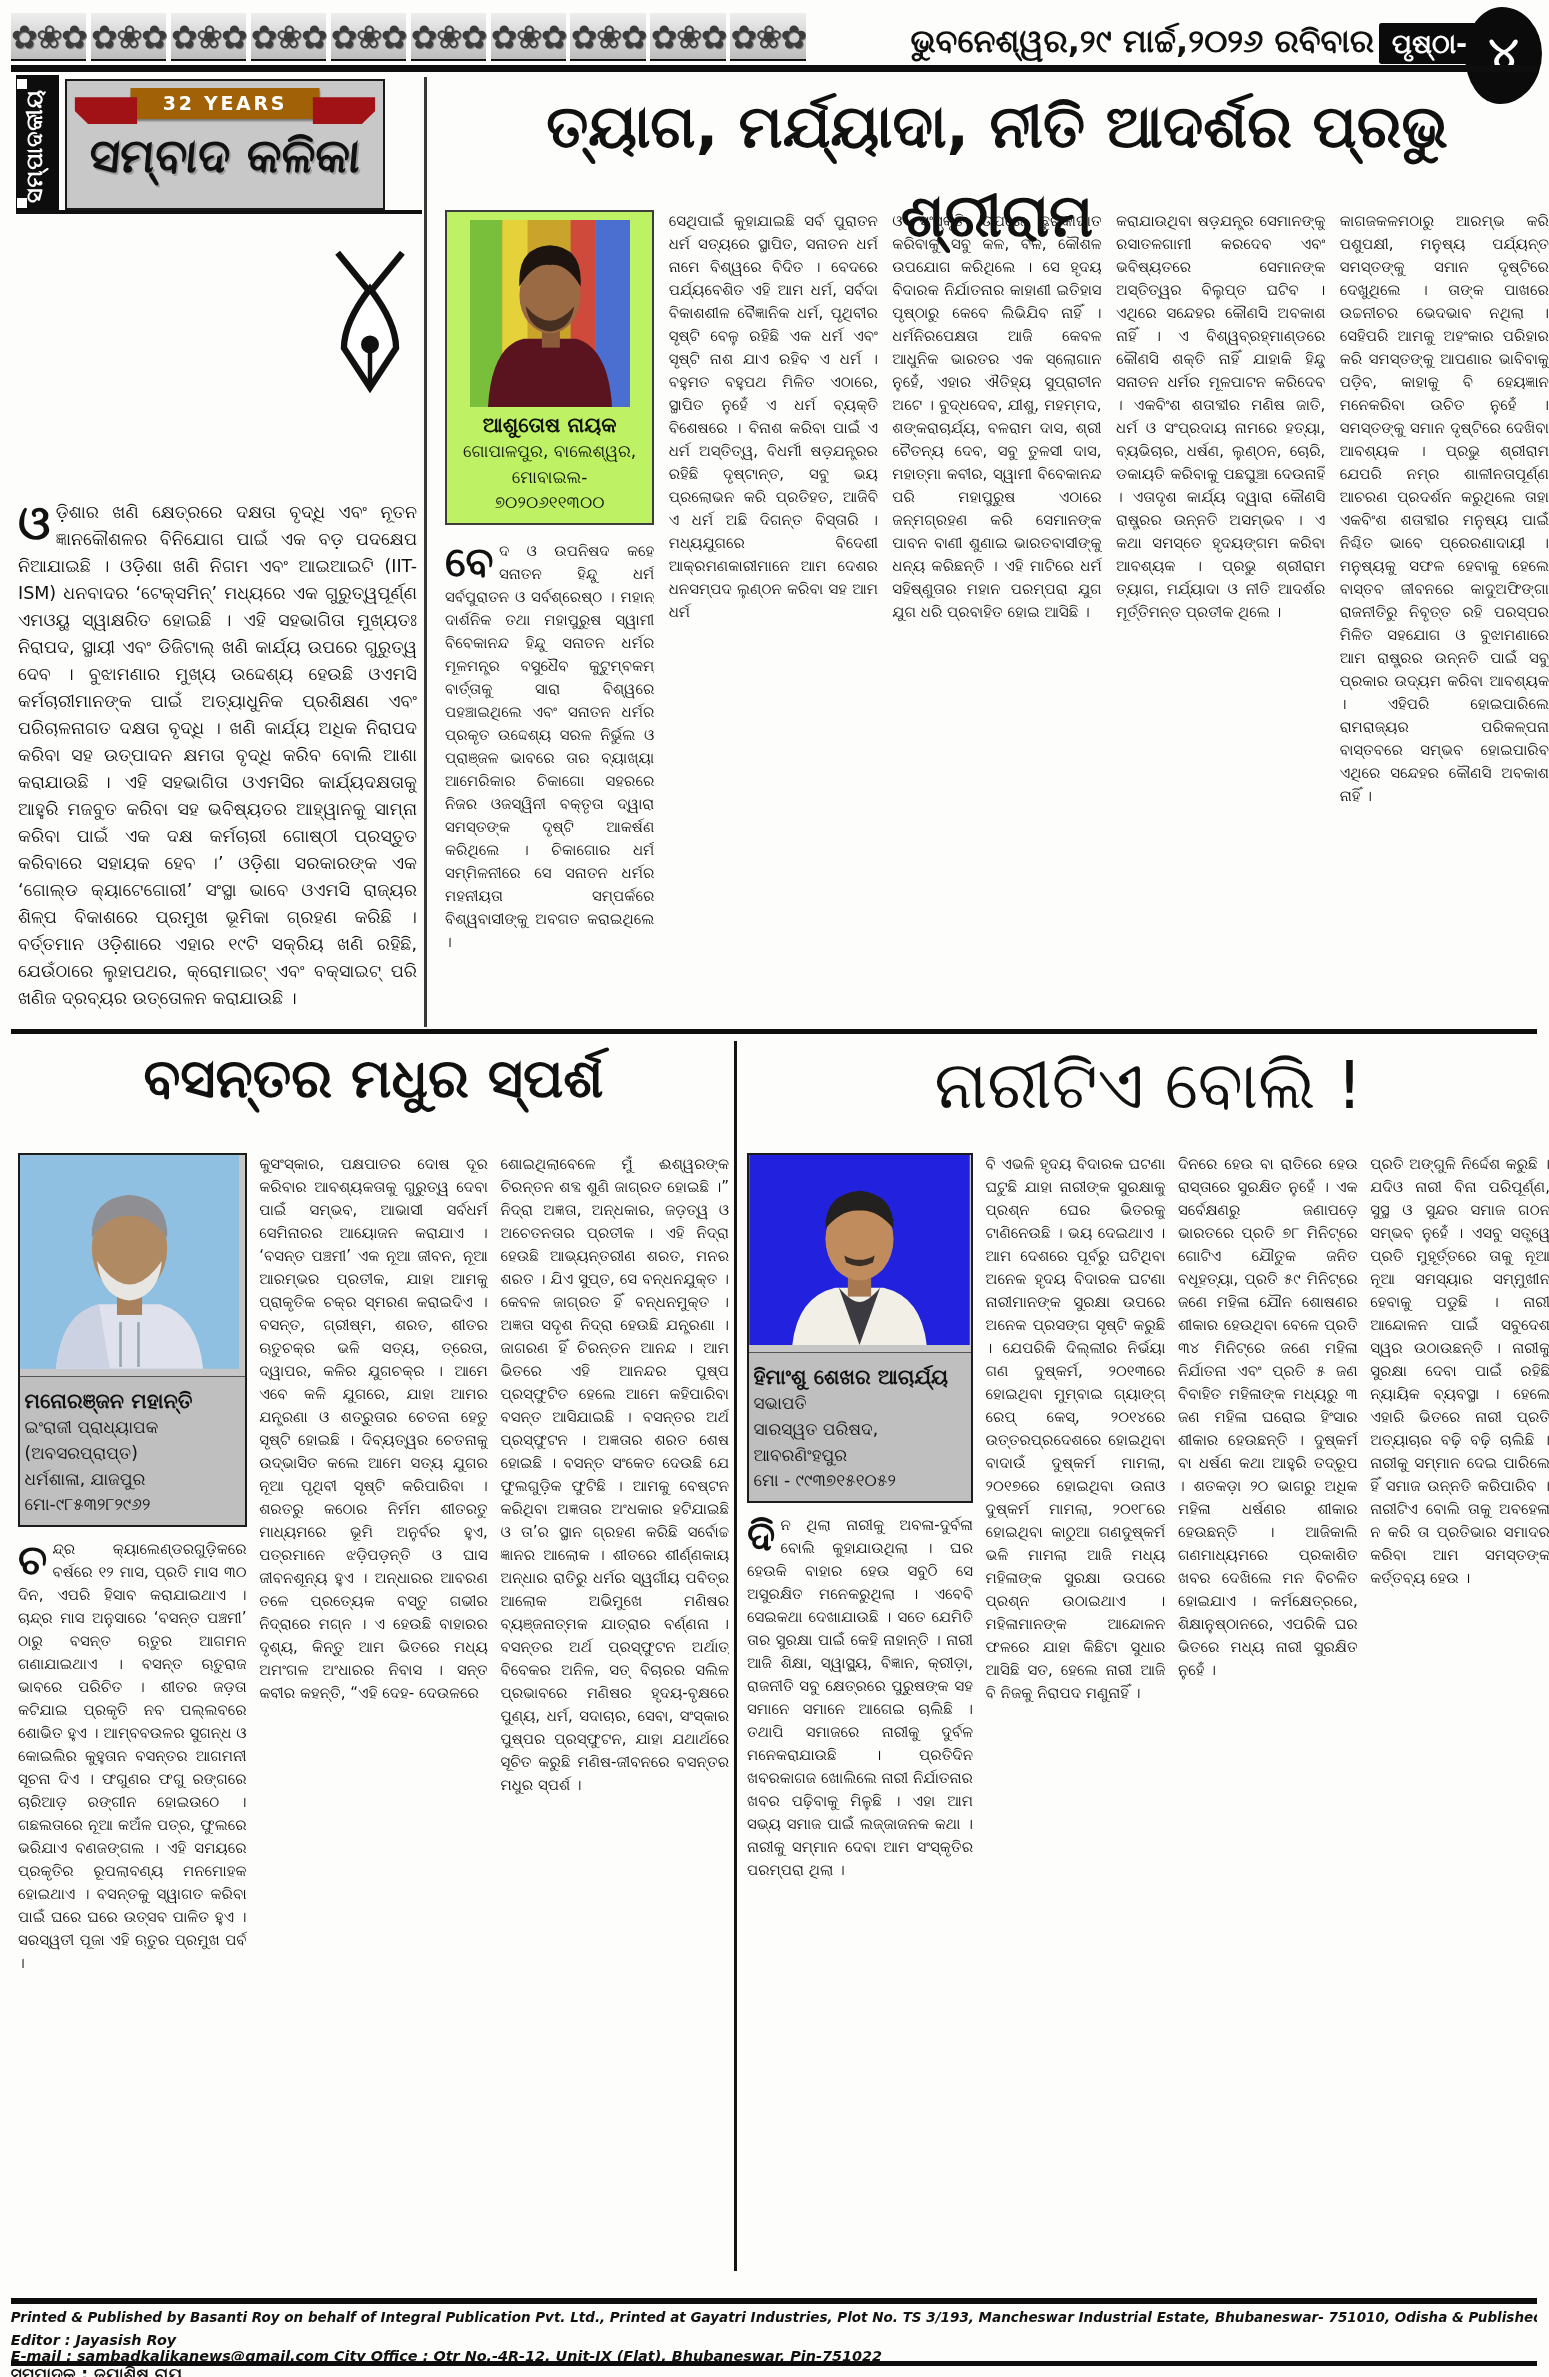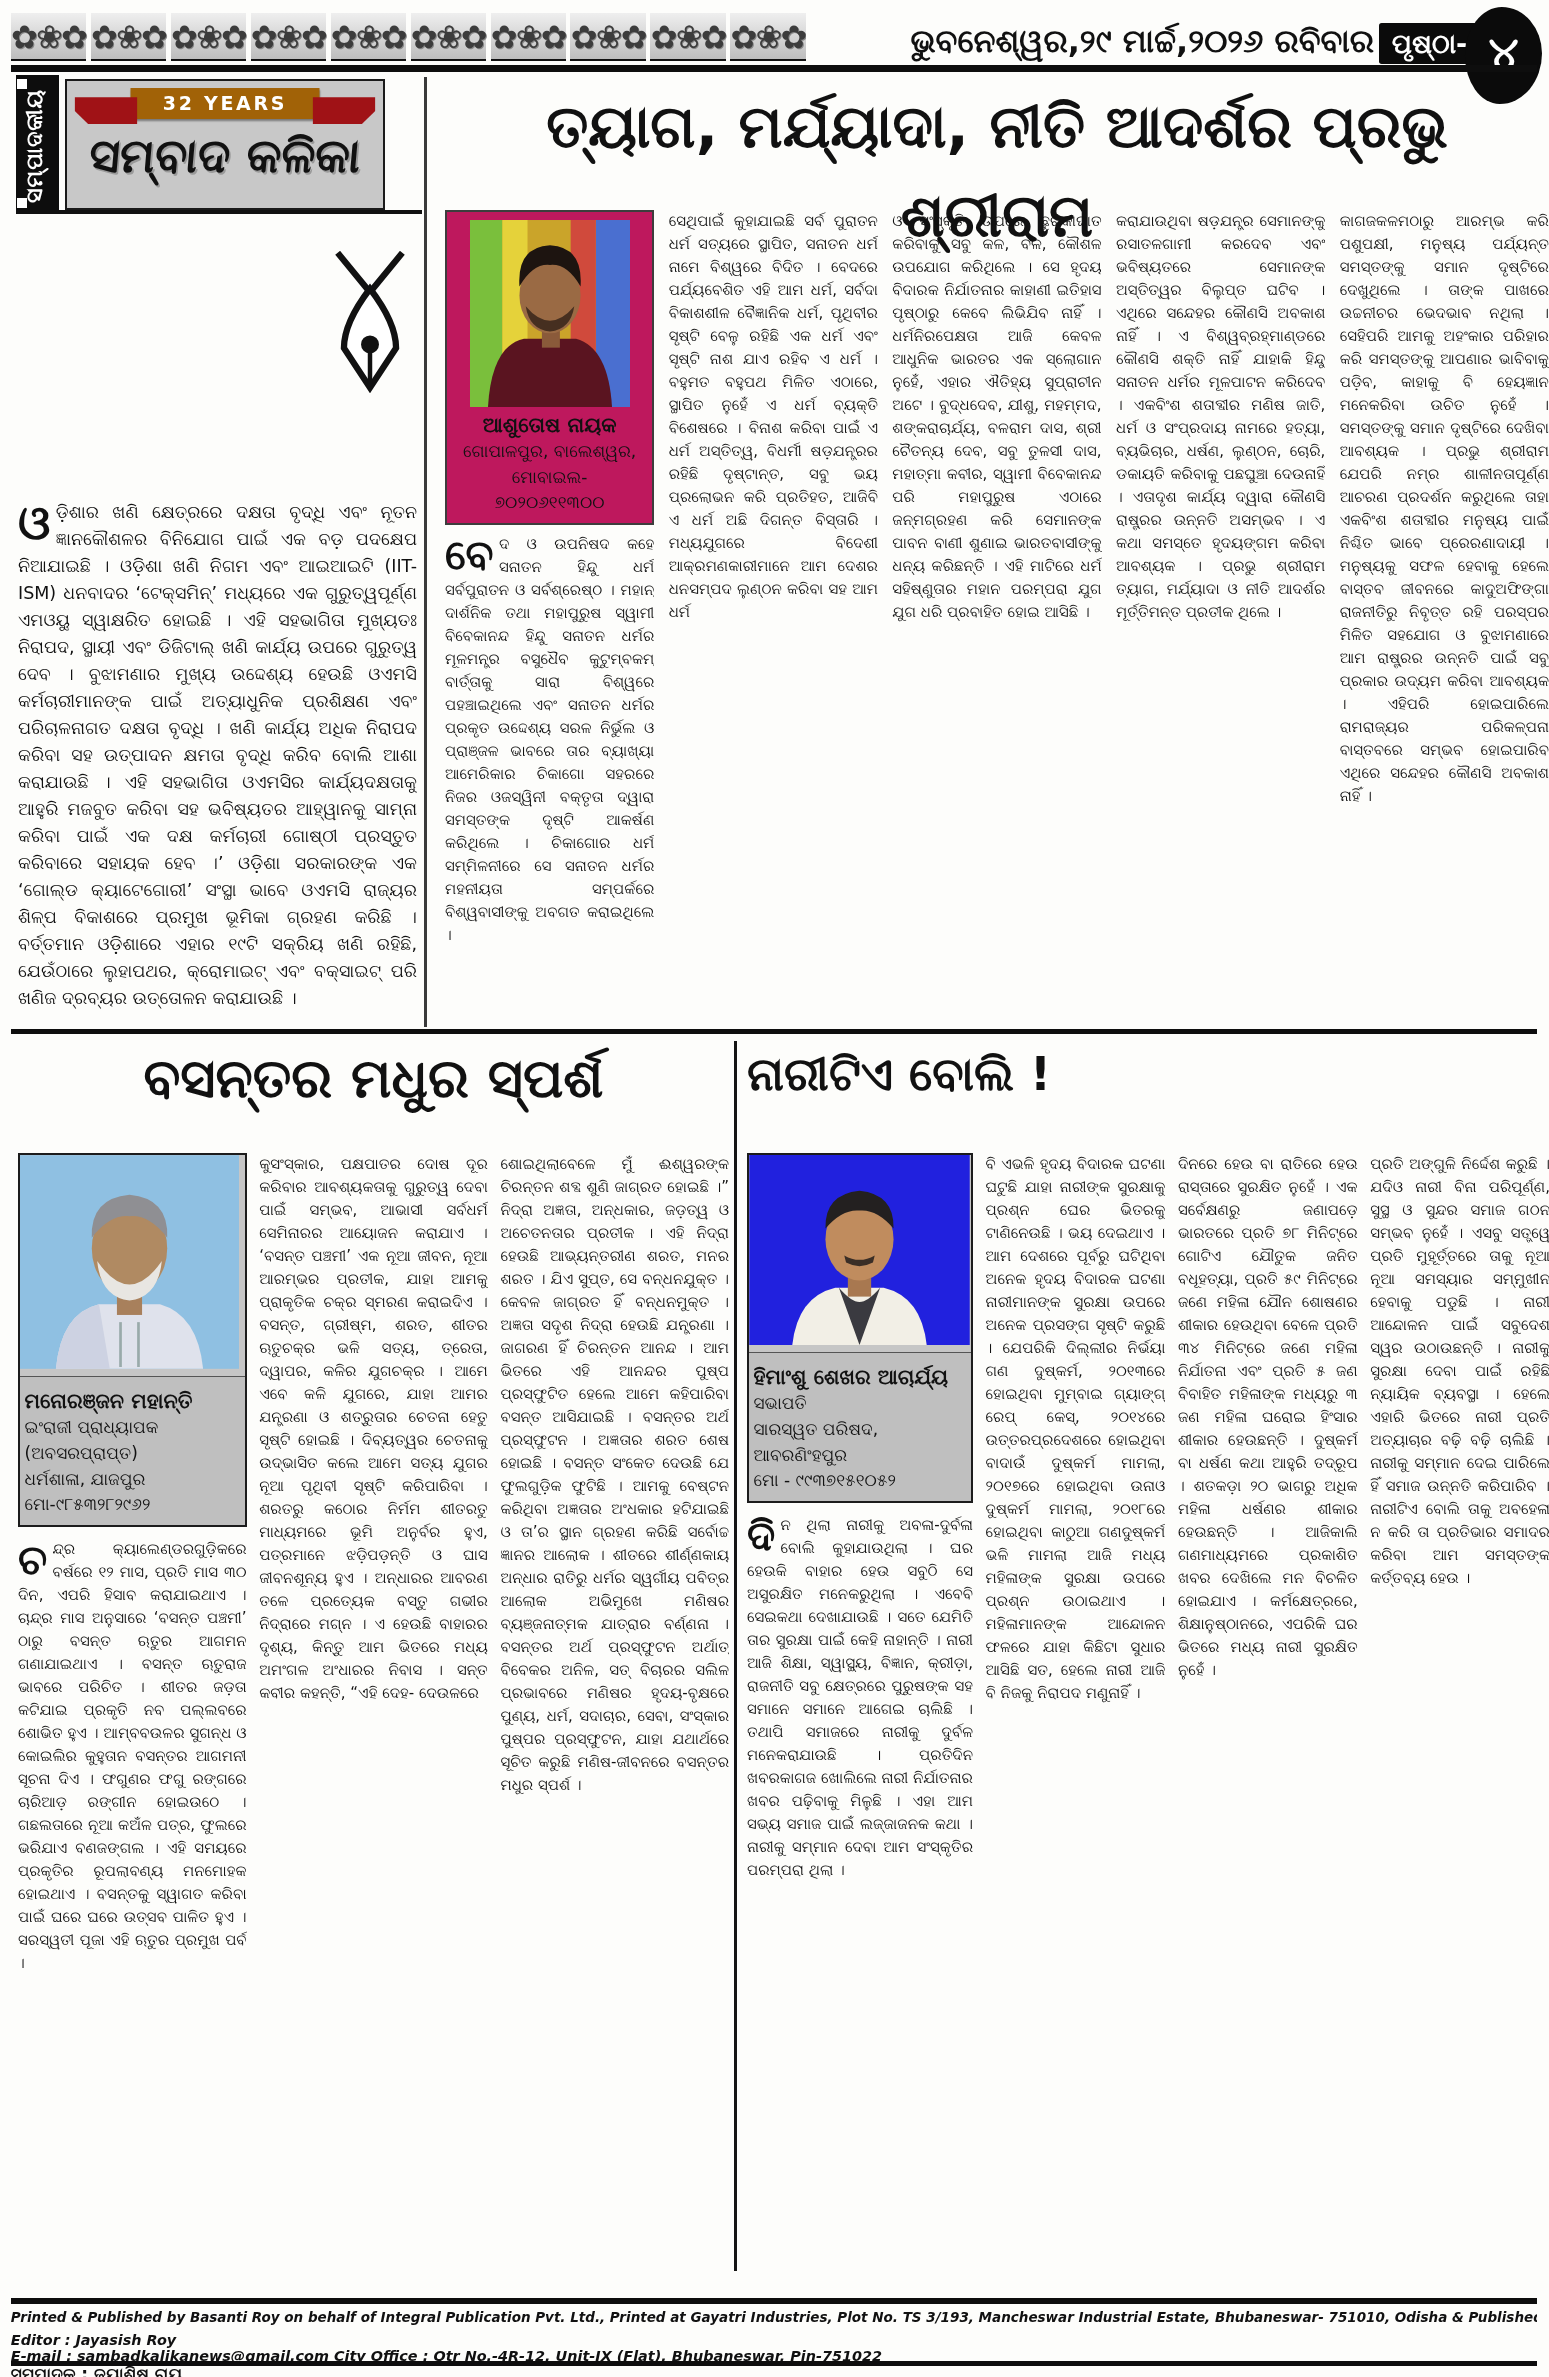--- a/index.html
+++ b/index.html
@@ -36,40 +36,40 @@
   .masthead-rule{left:16px;top:210px;width:406px;height:3.6px;background:#111;}
 
   
   .vdiv-top{left:424px;top:77px;width:2.7px;height:950px;background:#3a3a3a;}
   .main-headline{left:445px;top:83px;width:1104px;text-align:center;font-size:59px;font-weight:800;line-height:1.5;}
   .main-cols{left:445px;top:210px;width:1104px;height:813px;display:flex;gap:14.4px;}
   .col{flex:1;overflow:hidden;font-size:15px;line-height:23px;text-align:justify;}
   .dropcap{float:left;font-size:41px;font-weight:700;line-height:38px;margin:2.7px 5.4px 0 0;}
 
   
-  .authbox{border:2.7px solid #3d3d3d;background:#be185d;text-align:center;padding:8px 6.3px 9px;margin-bottom:8px;}
+  .authbox{border:2.7px solid #3d3d3d;background:#bef264;text-align:center;padding:8px 6.3px 9px;margin-bottom:15px;}
   .authbox svg{display:block;margin:0 auto;}
   .auth-name{font-size:20.7px;font-weight:700;margin-top:7.2px;}
   .auth-line{font-size:17px;margin-top:2.7px;}
   .authbox2{border:2.7px solid #1c1c1c;background:#c6c6c6;text-align:left;margin-bottom:10.8px;}
   .authbox2 .cap{border-top:1.8px solid #555;padding:6.3px 4.5px 9px;background:#bfbfbf;}
 
   
   .edit-head{left:18px;top:262px;width:320px;font-size:54px;font-weight:800;line-height:1.75;}
   .pen-icon{left:325px;top:251px;}
   .edit-body{left:18px;top:499px;width:399px;height:524px;font-size:17.5px;line-height:27px;
              text-align:justify;overflow:hidden;}
   .edit-body .dropcap{font-size:47px;line-height:41px;}
 
   
   .mid-rule{left:10.8px;top:1029px;width:1526px;height:5.4px;background:#0e0e0e;}
   .spring-head{left:18px;top:1047px;width:711px;text-align:center;font-size:54px;font-weight:800;}
   .spring-cols{left:18px;top:1153px;width:711px;height:1117px;display:flex;gap:12.6px;}
   .vdiv-bottom{left:734px;top:1041px;width:2.7px;height:1230px;background:#141414;}
-  .woman-head{left:747px;top:1047px;width:803px;font-size:46px;font-weight:700;}
+  .woman-head{left:747px;top:1047px;width:803px;text-align:center;font-size:66px;font-weight:400;}
   .woman-cols{left:747px;top:1153px;width:803px;height:1117px;display:flex;gap:12.6px;}
   .wcol1{flex:0 0 226px;}
 
   
   .footer-rule1{left:10.8px;top:2298px;width:1526px;height:6.3px;background:#0d0d0d;}
   .footer-line1{left:10.8px;top:2309px;width:1526px;font-size:13.5px;font-weight:600;font-style:italic;
                 white-space:nowrap;overflow:hidden;}
   .footer-line2{left:10.8px;top:2332px;width:1526px;display:flex;justify-content:space-between;
                 font-size:14.4px;font-weight:700;font-style:italic;flex-direction:column;}
   .footer-line2 .odia{font-style:normal;font-size:17px;}

